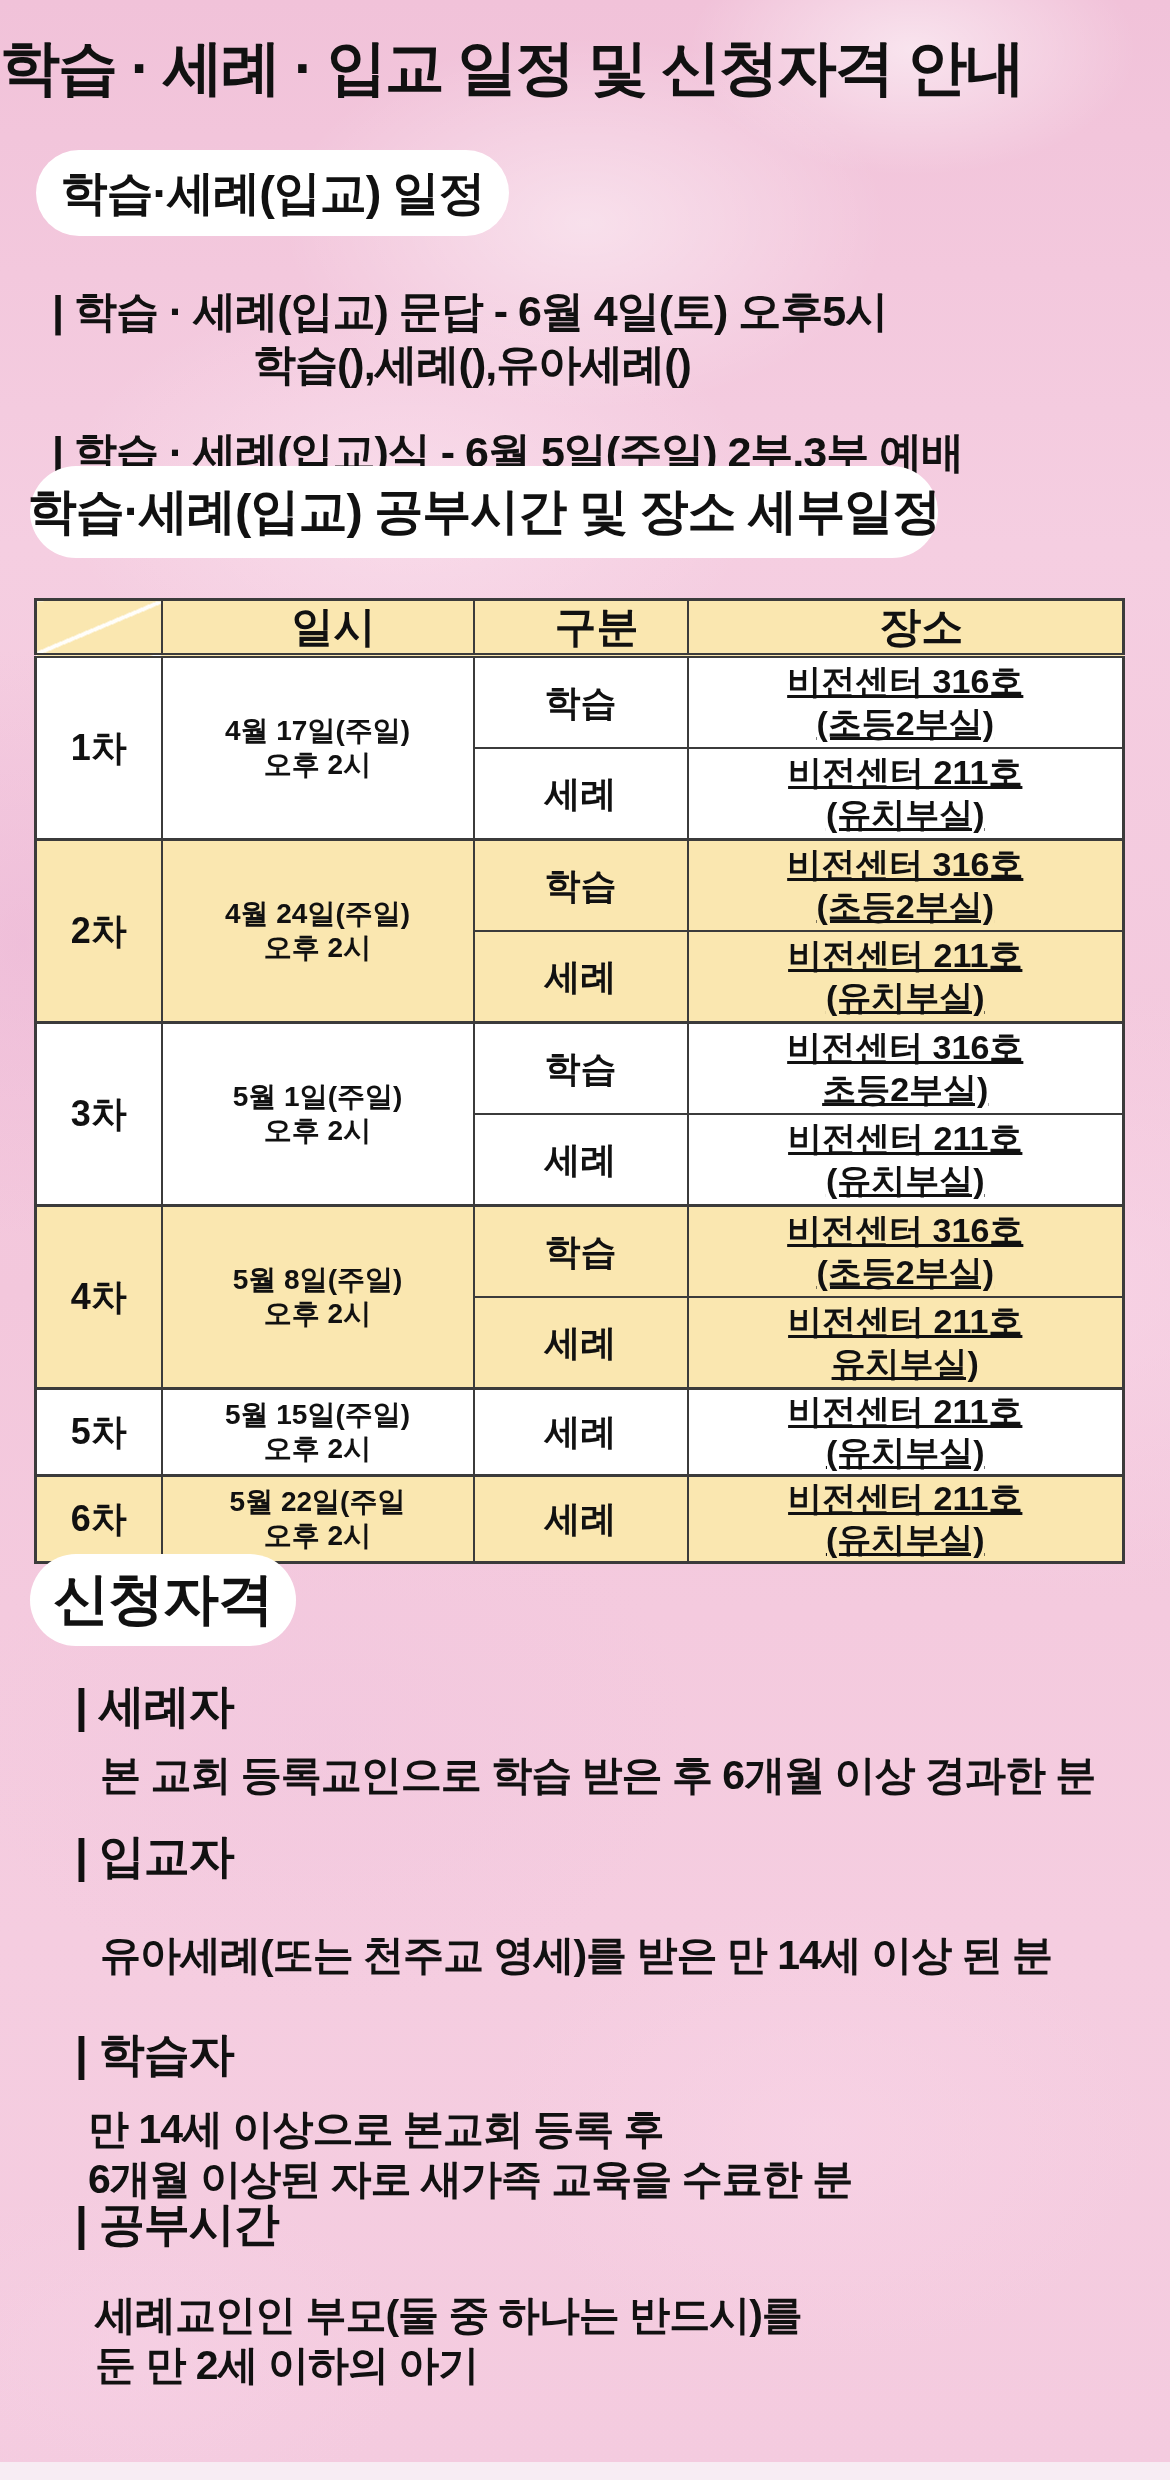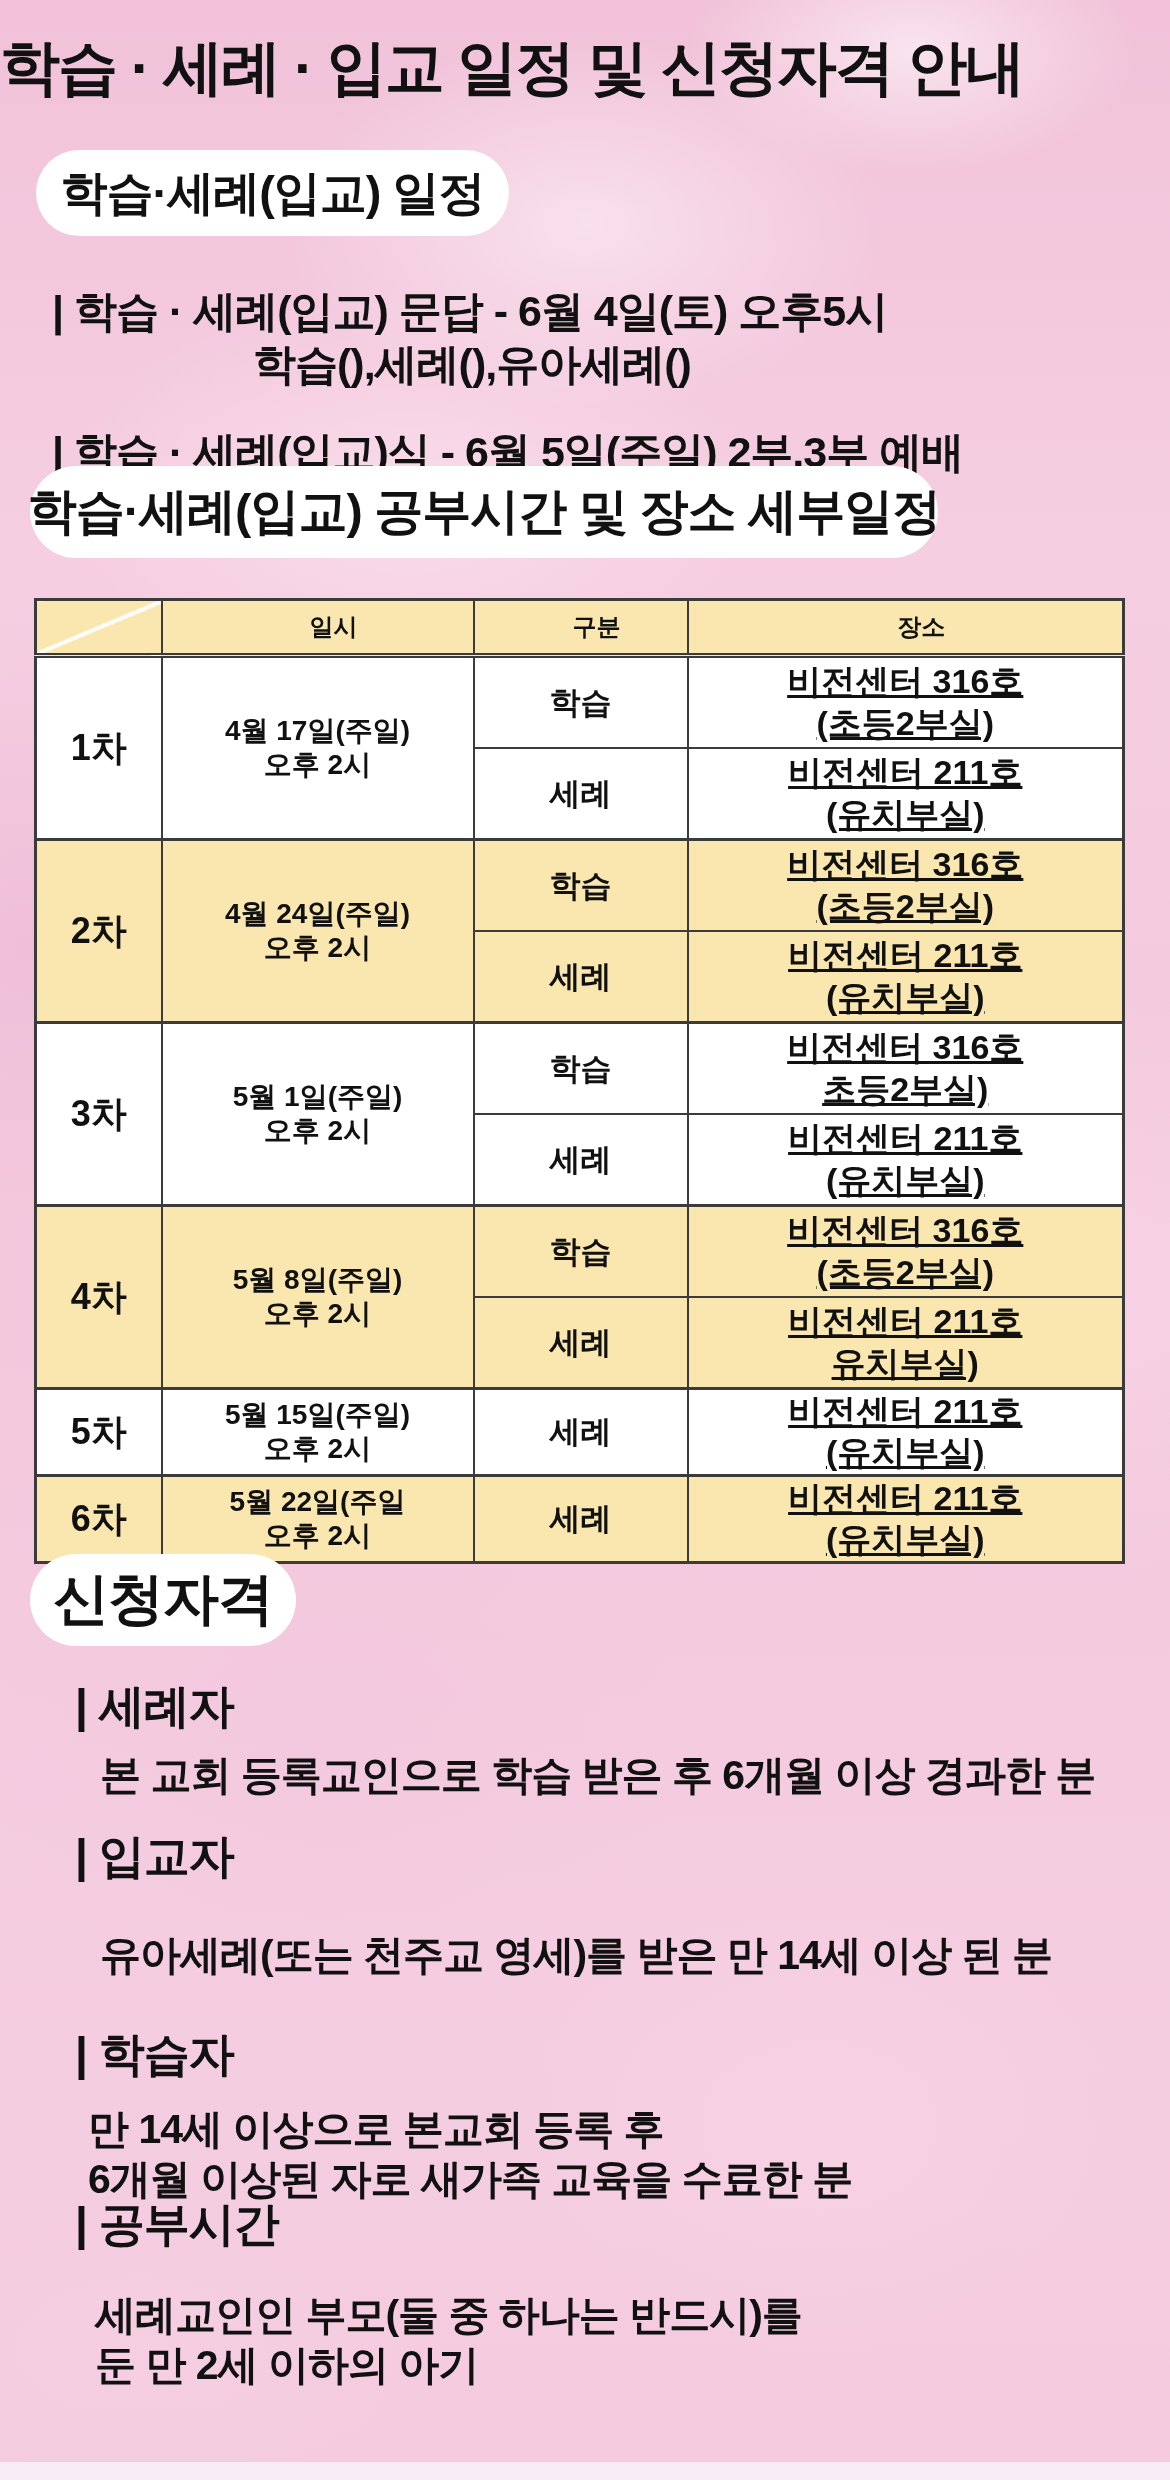--- a/index.html
+++ b/index.html
@@ -51,35 +51,35 @@
   #schedule-table col.c-round { width:126px; }
   #schedule-table col.c-date  { width:312px; }
   #schedule-table col.c-type  { width:214px; }
   #schedule-table col.c-place { width:436px; }
   #schedule-table th, #schedule-table td {
     border:2px solid var(--table_border,#3b3b3b); padding:0; vertical-align:middle;
     font-weight:700; line-height:1.22; white-space:pre-line;
   }
   #schedule-table { border:3px solid var(--table_border,#3b3b3b); }
   #schedule-table thead th { height:52px; background:var(--table_shade,#fae7b0);
-    font-size:24px; border-bottom:5px double var(--table_border,#3b3b3b);padding-left:32px; }
+    font-size:42px; border-bottom:5px double var(--table_border,#3b3b3b);padding-left:32px; }
   #schedule-table th.corner {
     background-color:var(--table_shade,#fae7b0);
     background-image:linear-gradient(to bottom right,
       transparent calc(50% - 2px), rgba(255,255,255,.95) calc(50% - 2px),
       rgba(255,255,255,.95) calc(50% + 2px), transparent calc(50% + 2px));
   }
   #schedule-table tr.double td { height:89px; }
   #schedule-table tr.single td { height:84px; }
   #schedule-table tr.group-start td { border-top:3px solid var(--table_border,#3b3b3b); }
   #schedule-table tr.shaded td { background:var(--table_shade,#fae7b0); }
   #schedule-table tr.plain  td { background:var(--panel_white,#fff); }
   #schedule-table td.round    { font-size:36px; }
   #schedule-table td.datetime { font-size:28px;margin-left:26px; }
-  #schedule-table td.type     { font-size:31px;text-align:center; }
+  #schedule-table td.type     { font-size:36px;text-align:center; }
   #schedule-table td.place    { font-size:34px;text-decoration:underline; }
 
   
   .qual-item { position:absolute; left:75px; white-space:nowrap; }
   .qual-item .q-label { font-size:46px; font-weight:800; letter-spacing:-1px; }
   .qual-item .q-lines { margin-left:25px; font-size:41px; font-weight:700;
     line-height:50px; letter-spacing:-1px; white-space:pre-line; }
   #qual-0 { top:1676px; } #qual-0 .q-lines { margin-top:12px; }
   #qual-1 { top:1826px; } #qual-1 .q-lines { margin-top:42px; }
   #qual-2 { top:2024px; } #qual-2 .q-lines { margin-top:18px; margin-left:13px; }

